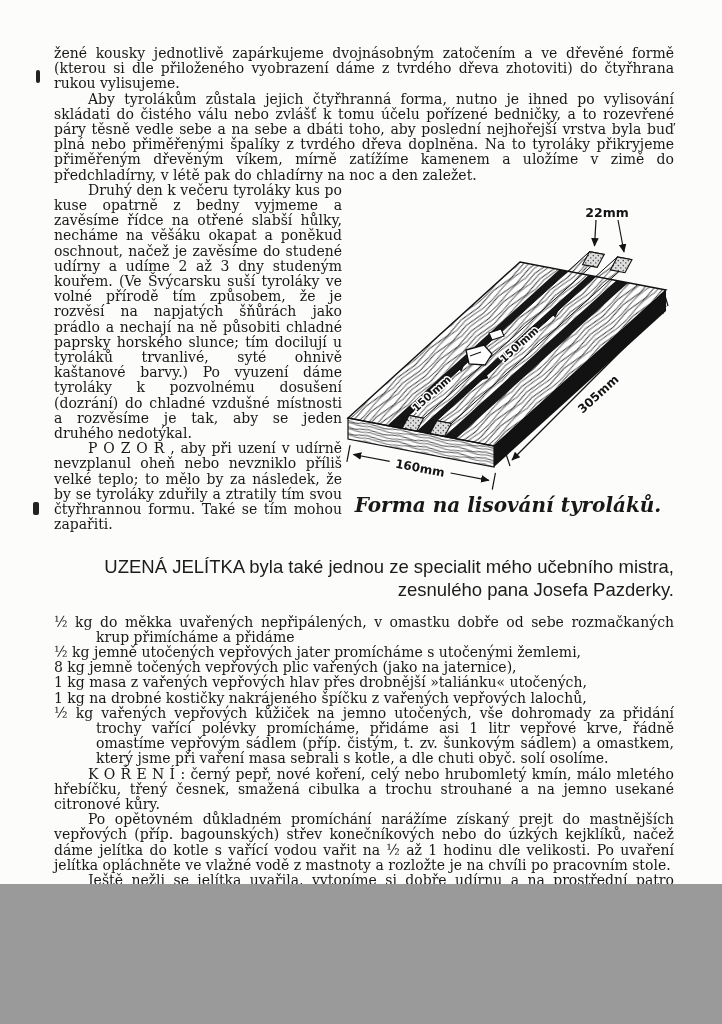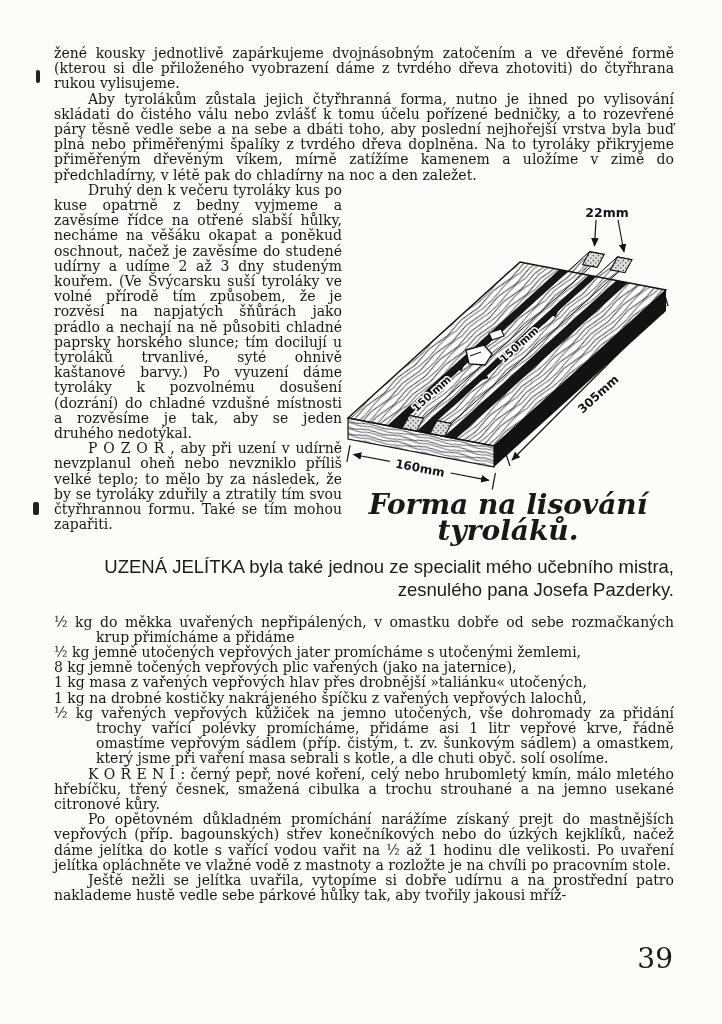--- a/index.html
+++ b/index.html
@@ -1,18 +1,18 @@
 <!DOCTYPE html>
 <html lang="cs" style="--paper: #fcfcfa; --ink: #181818;"><head>
 <meta charset="utf-8">
 <style>
   html,body{margin:0;padding:0;background:#9a9a9a;}
   .page{
     position:relative;
-    width:722px;height:1024px;
+    width:722px;height:884px;
     margin:0 auto;
     background:var(--paper,#fcfcfa);
     box-sizing:border-box;
     padding:46px 48px 4px 54px;
     overflow:hidden;
   }
   .content{
     font-family:"DejaVu Serif","Liberation Serif",serif;
     font-size:14px;line-height:15.2px;
     text-align:justify;
@@ -22,21 +22,21 @@
   .ind{text-indent:34px;}
   .figure{
     float:right;
     width:332px;
     margin:3px 0 4px 13px;
   }
   .figure svg{display:block;}
   .caption{
     font-family:"DejaVu Serif",serif;
     font-style:italic;font-weight:bold;
-    font-size:28px;line-height:26px;
+    font-size:20px;line-height:26px;
     text-align:center;
     margin-top:0px;
     color:var(--ink,#181818);
   }
   .heading{
     clear:both;
     font-family:"Liberation Sans","DejaVu Sans",sans-serif;
     font-weight:normal;
     font-size:18.5px;line-height:23.5px;
     letter-spacing:0px;

